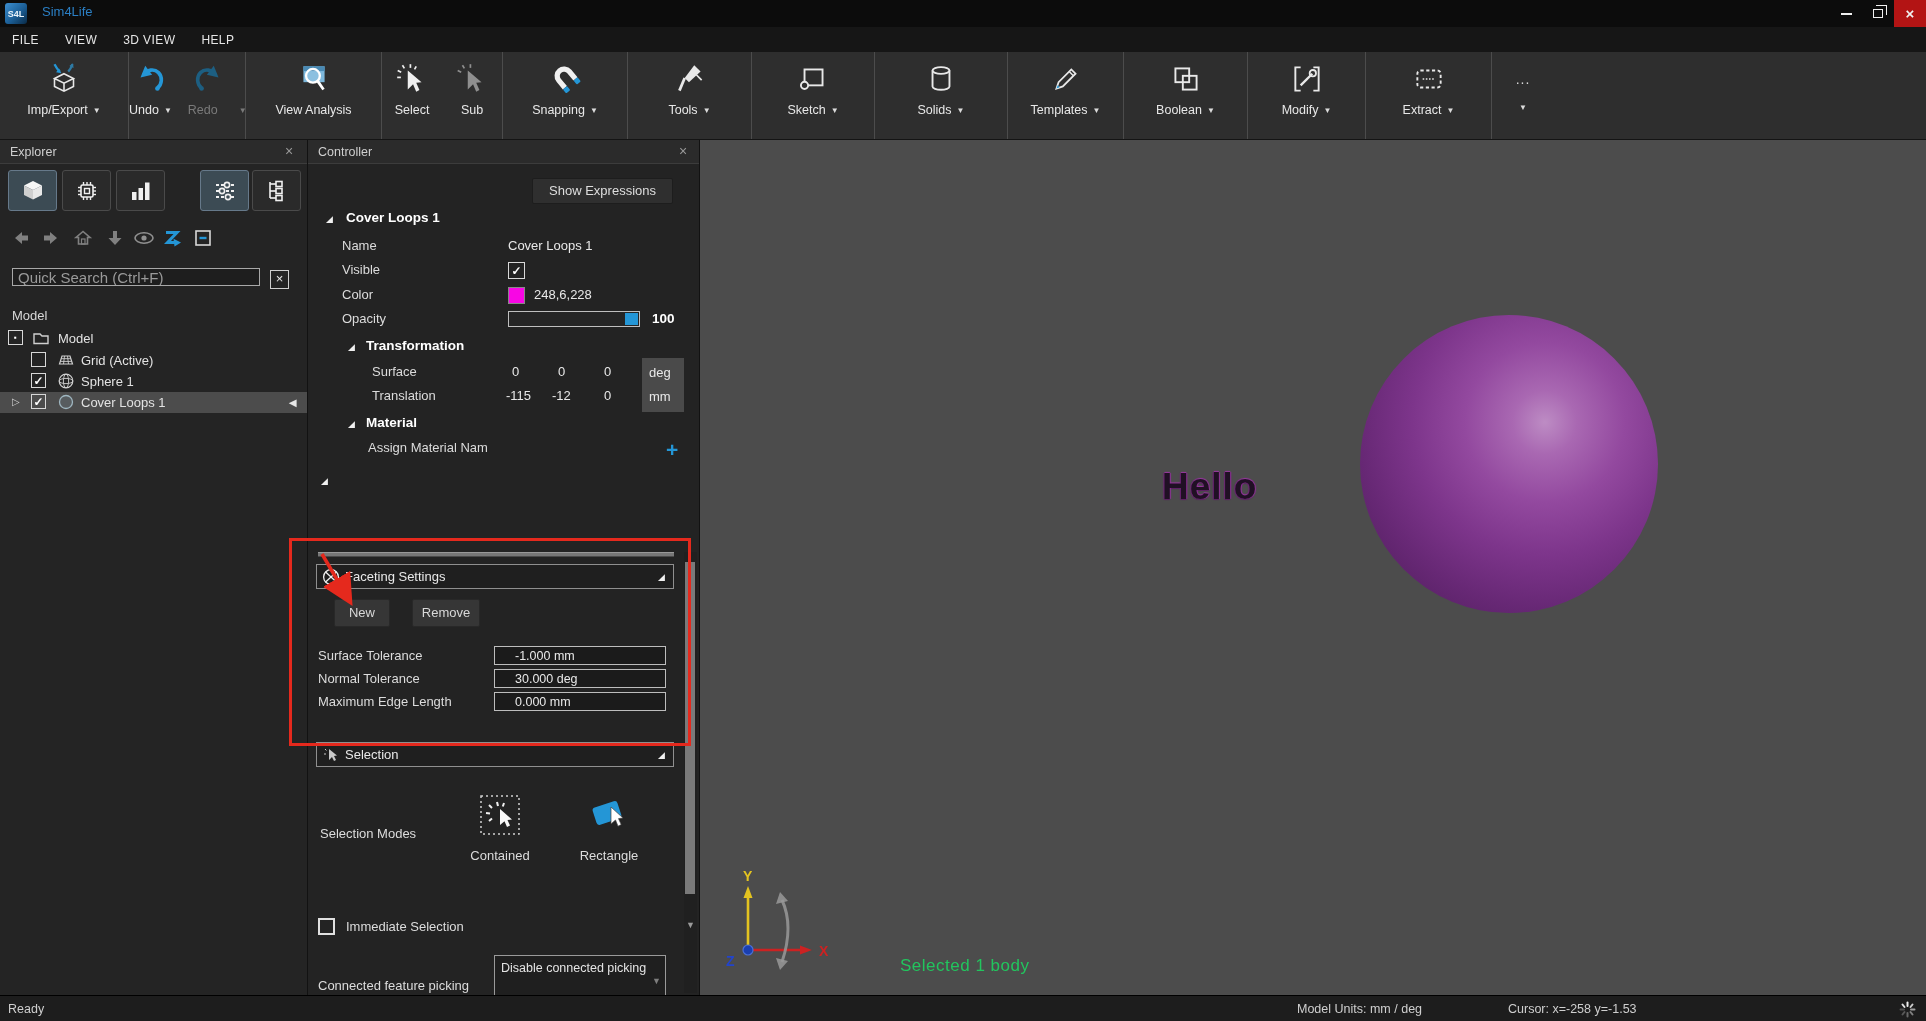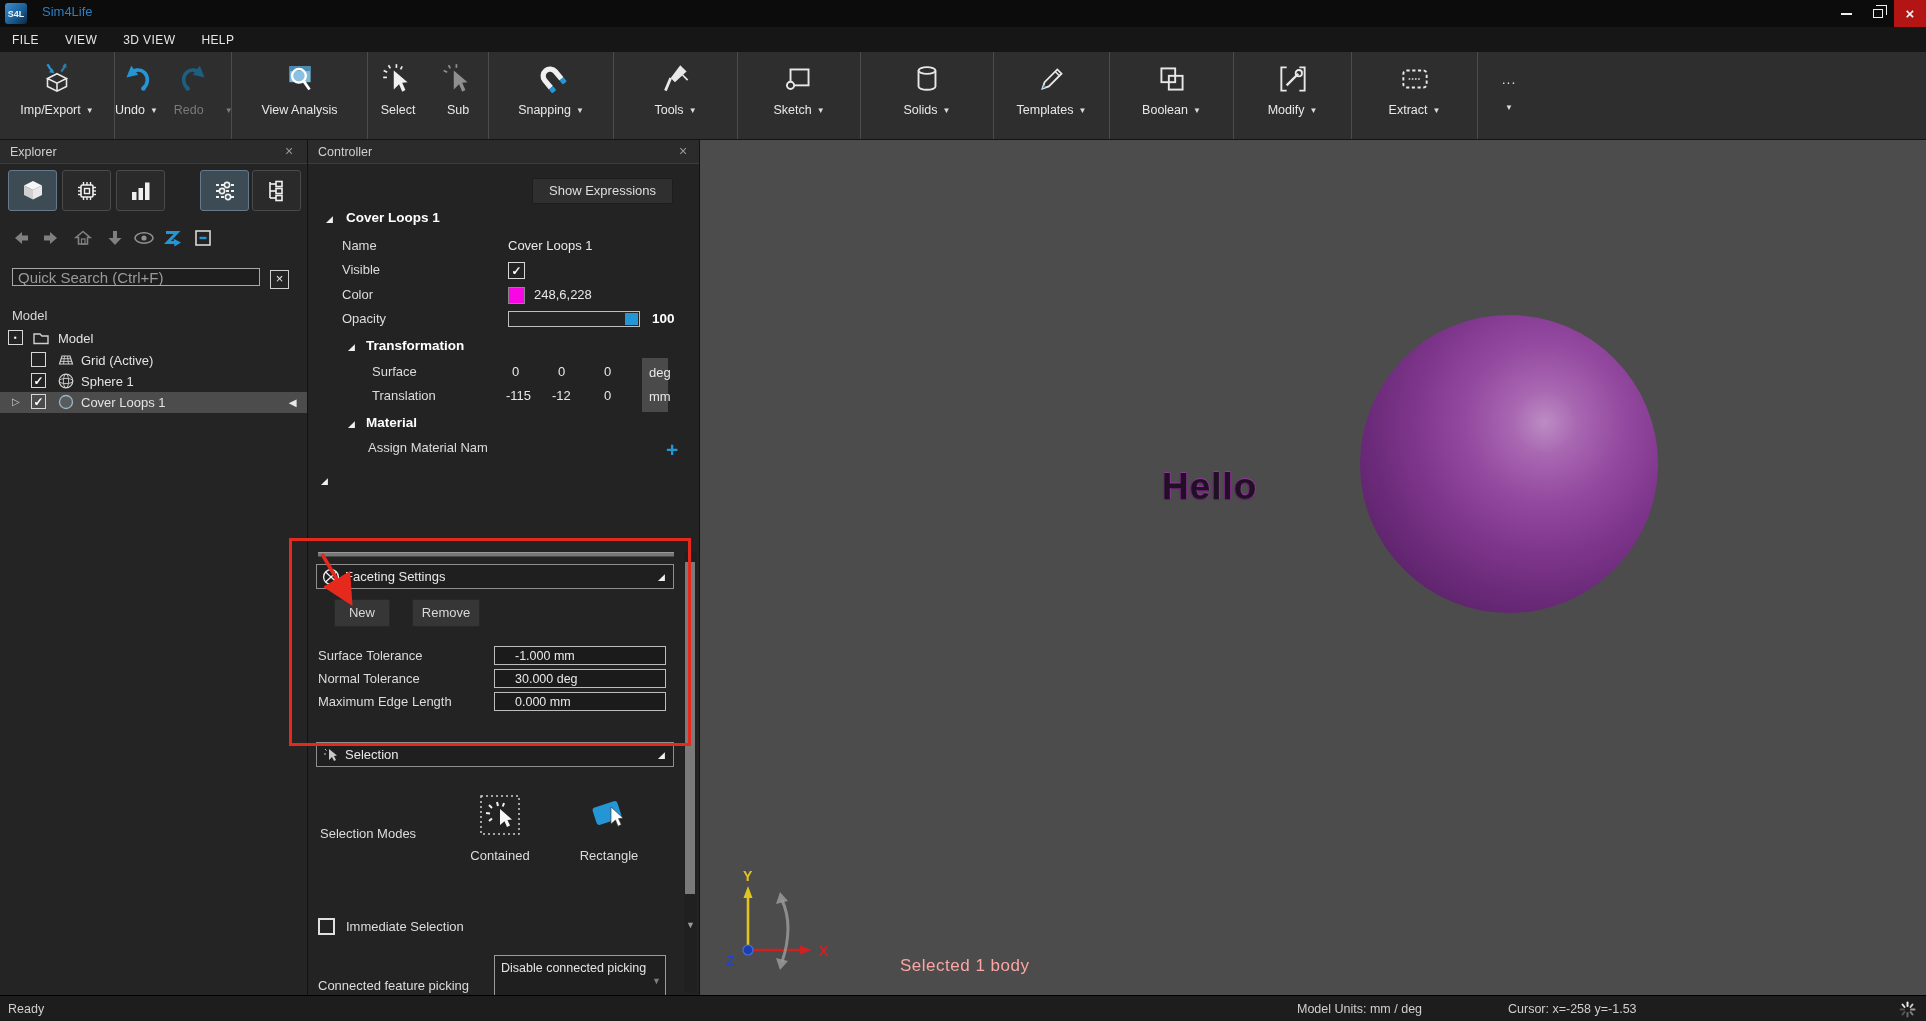--- a/index.html
+++ b/index.html
@@ -71,21 +71,21 @@
   .sec-title { position:absolute; color:#fff; font-size:13.5px; font-weight:bold; }
   .cl { position:absolute; left:34px; color:#dcdcdc; font-size:13px; }
   .cl2 { position:absolute; left:64px; color:#dcdcdc; font-size:13px; }
   .cv { position:absolute; left:200px; color:#e8e8e8; font-size:13px; }
   .swatch { position:absolute; left:200px; top:0px; width:17px; height:17px; border:1px solid #888; }
   .swatch-txt { position:absolute; left:226px; color:#e8e8e8; font-size:13px; }
   .slider { position:absolute; left:200px; top:0; width:132px; height:16px; border:1px solid #bfbfbf; background:#252525; }
   .slider .handle { position:absolute; right:1px; top:1px; width:13px; height:12px; background:#2496d6; }
   .op-val { position:absolute; left:344px; top:0; color:#fff; font-weight:bold; font-size:13.5px; }
   .num { position:absolute; color:#e8e8e8; font-size:13px; }
-  .unitbox { position:absolute; left:334px; top:218px; width:26px; height:54px; background:#4a4a4a;padding-left:16px; }
+  .unitbox { position:absolute; left:334px; top:218px; width:42px; height:54px; background:#4a4a4a;padding-left:16px; }
   .unitbox span { position:absolute; left:7px; color:#e8e8e8; font-size:13px; }
   .plus { position:absolute; left:358px; top:-2px; color:#2496d6; font-size:21px; font-weight:bold; }
   .grip { position:absolute; left:10px; top:412px; width:356px; height:5px; background:#777; border-top:1px solid #999; border-bottom:1px solid #4a4a4a; }
   .secbar { position:absolute; left:8px; width:358px; height:25px; background:#1f1f1f; border:1px solid #8f8f8f; }
   .secbar .sb-label { position:absolute; left:28px; top:4px; color:#e8e8e8; font-size:13px; }
   .secbar .sb-tri { position:absolute; right:8px; top:7px; color:#f0f0f0; font-size:9px; }
   .secbar .sb-ic { position:absolute; left:5px; top:3px; }
   .btn { position:absolute; height:28px; background:#363636; border:1px solid #282828; border-radius:2px;
     color:#d8d8d8; font-size:13px; text-align:center; }
   .f-label { position:absolute; left:10px; color:#dcdcdc; font-size:13px; }
@@ -100,21 +100,21 @@
   .scrollbar { position:absolute; right:2px; top:412px; bottom:2px; width:13px; background:#202020; }
   .scrollbar .thumb { position:absolute; left:1px; top:10px; width:10px; height:332px; background:#7a7a7a; }
   .scrollbar .sb-down { position:absolute; left:0; top:368px; width:13px; text-align:center; color:#9a9a9a; font-size:9px; }
 
   
   .viewport { position:relative; flex:1; background:#4c4c4c; overflow:hidden; }
   .hello { position:absolute; left:462px; top:326px; font-size:37px; font-weight:bold; letter-spacing:1px;
     color:#201024; text-shadow:1px 0 1px #93309b, -1px 0 1px #6e2376, 0 1px 1px #581d60, 0 -1px 1px #a13aa9; }
   .sphere { position:absolute; left:660px; top:175px; width:298px; height:298px; border-radius:50%;
     background:radial-gradient(circle at 62% 36%, #bd8cc4 0%, #a968b2 12%, #93499f 30%, #7d358b 50%, #672875 70%, #541f61 88%, #491a57 100%); }
-  .selected-text { position:absolute; left:200px; top:816px; color:#fca5a5; font-size:17px; letter-spacing:.5px; }
+  .selected-text { position:absolute; left:200px; top:816px; color:#22c55e; font-size:17px; letter-spacing:.5px; }
   .triad { position:absolute; left:18px; top:728px; }
 
   
   .statusbar { position:relative; height:26px; background:#1d1d1d; border-top:1px solid #000; }
   .st { position:absolute; top:6px; color:#cfcfcf; font-size:12.5px; }
   .spinner { position:absolute; right:10px; top:5px; }
 
   
   .anno-rect { position:absolute; left:289px; top:538px; width:402px; height:208px; border:3px solid #e5291d; z-index:60; pointer-events:none; }
   .anno-arrow { position:absolute; left:289px; top:538px; z-index:61; pointer-events:none; }
@@ -140,21 +140,21 @@
 
   <div class="menubar">
     <span class="menu-item">FILE</span>
     <span class="menu-item">VIEW</span>
     <span class="menu-item">3D VIEW</span>
     <span class="menu-item">HELP</span>
   </div>
 
   <div class="toolbar">
 
-    <div class="tbg" style="width:115px">
+    <div class="tbg" style="width:129px">
       <div class="tbb">
         <svg width="38" height="36" viewBox="0 0 36 34">
           <path d="M18 12 L27 16.5 18 21 9 16.5 Z M9 16.5 V24 L18 28.5 27 24 V16.5 M18 21 V28.5" stroke="#e8e8e8" stroke-width="1.5" fill="none"></path>
           <path d="M9 3 C11 7 12 8 14 10" stroke="#2496d6" stroke-width="2.2" fill="none"></path>
             <path d="M15.5 11.5 l-5 -0.8 2.8 -3.6 Z" fill="#2496d6"></path>
           <path d="M22 10 C24 8 25 6 26 3" stroke="#2e7aa4" stroke-width="2.2" fill="none"></path>
             <path d="M26.5 2 l0.6 4.5 -4 -1.8 Z" fill="#2e7aa4"></path>
         </svg>
         <div class="tbl">
             <span>Imp/Export</span>

